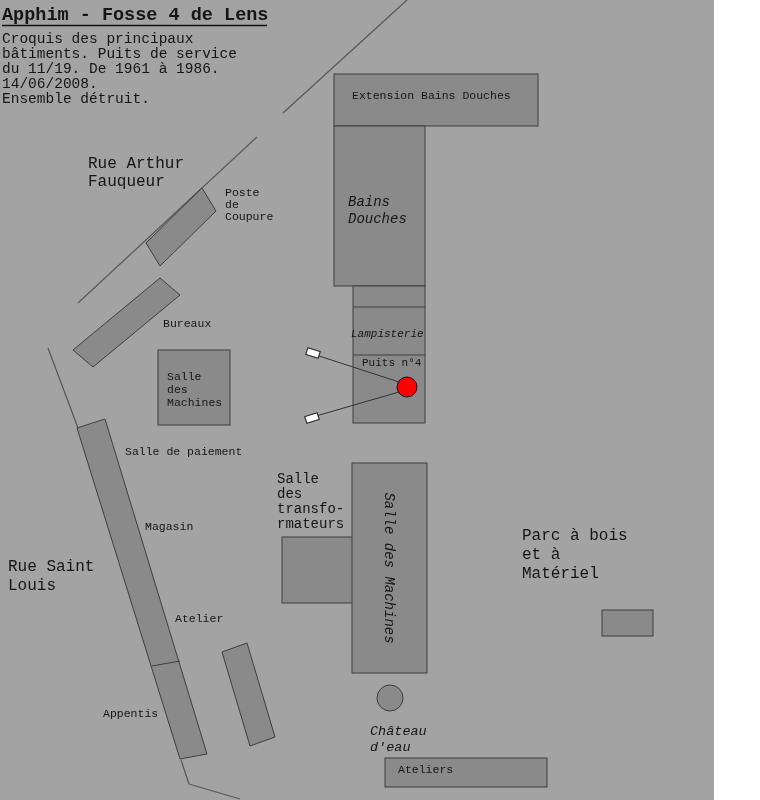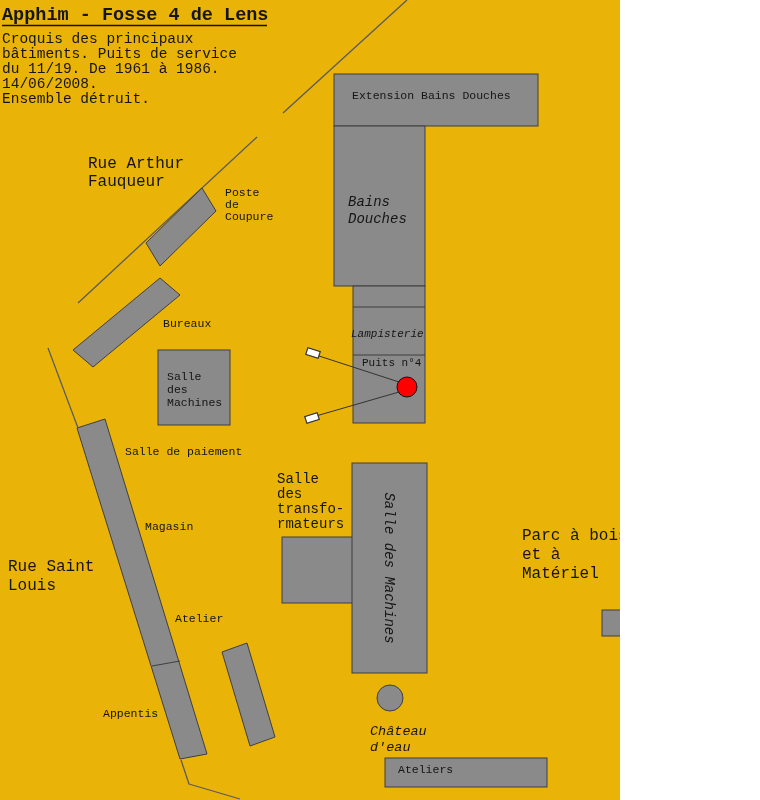--- a/index.html
+++ b/index.html
@@ -1,16 +1,16 @@
 <!DOCTYPE html>
 <html style="--building-fill: #8a8a8a; --building-stroke: #3f3f3f; --road-stroke: #5a5a5a; --shaft-red: #ff0000;"><head>
 <meta charset="utf-8">
 <style>
   html,body{margin:0;padding:0;background:#fff;}
-  .stage{position:relative;width:620px;height:800px;background:#eab308;overflow:hidden;}
+  .stage{position:relative;width:714px;height:800px;background:#a3a3a3;overflow:hidden;}
   svg{display:block;}
   text{font-family:"Liberation Mono","DejaVu Sans Mono",monospace;fill:#151515;white-space:pre;}
   .t-title{font-size:18.5px;font-weight:bold;}
   .title-underline{stroke:#111;stroke-width:1.6;}
   .t-notes{font-size:14.5px;}
   .t-street{font-size:16px;}
   .t-small{font-size:11.5px;}
   .t-xsmall{font-size:11px;}
   .t-transfo{font-size:14px;}
   .t-italic{font-style:italic;}

